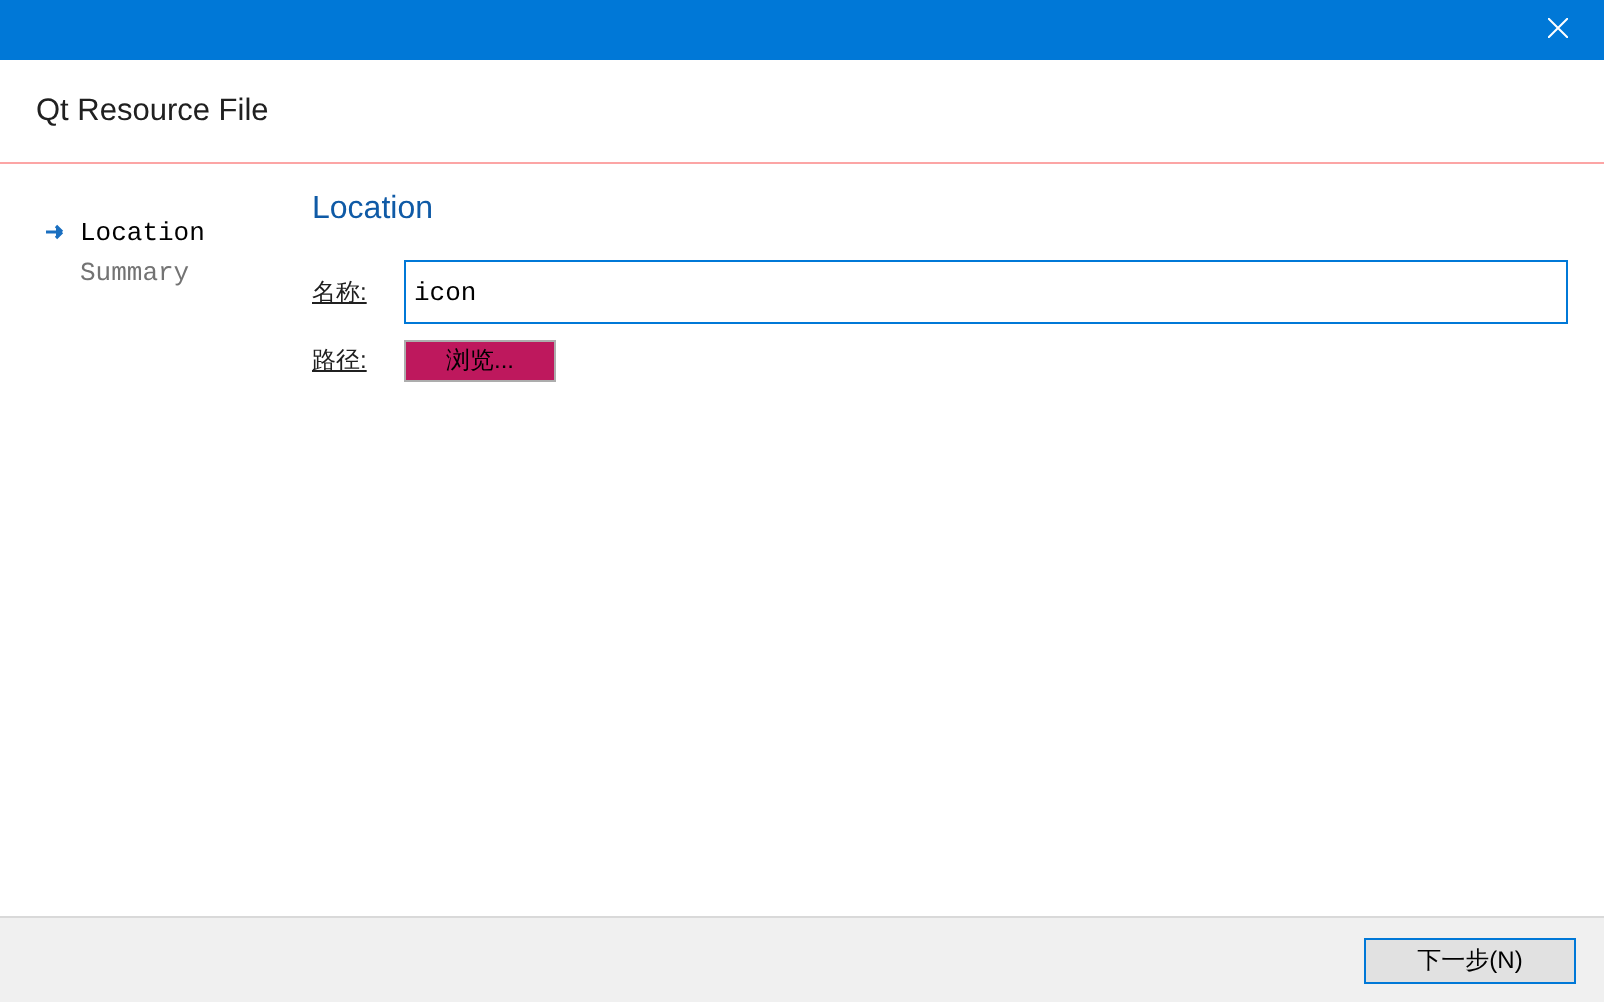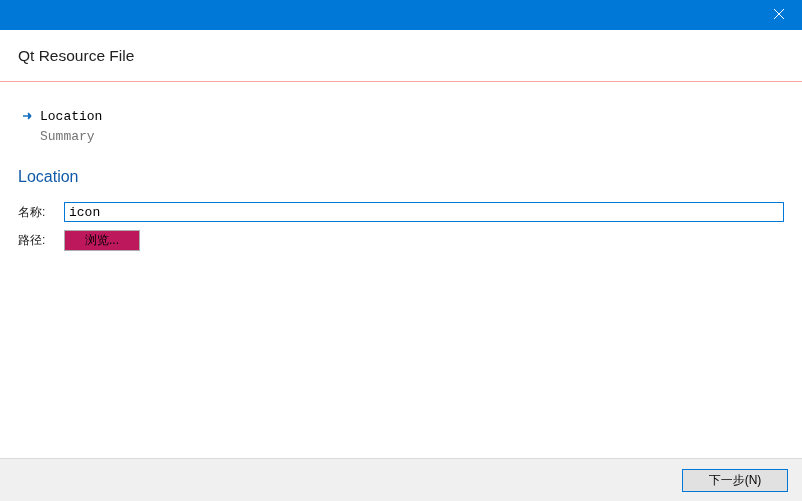--- a/index.html
+++ b/index.html
@@ -34,21 +34,20 @@
     align-items: center;
     padding-left: 18px;
   }
   .header-banner .title-text {
     font-size: 15.5px;
     color: #202020;
   }
   .body {
     display: flex;
     height: calc(501px - 30px - 52px - 43px);
-    flex-direction: column;
   }
   .sidebar {
     width: 138px;
     padding: 24px 8px 8px 22px;
     font-family: "Consolas", "Courier New", monospace;
     font-size: 13px;
     color: #202020;
   }
   .sidebar-item {
     display: flex;
@@ -79,24 +78,25 @@
     align-items: center;
     margin-bottom: 8px;
     gap: 6px;
   }
   .form-row .flabel {
     width: 40px;
     text-align: left;
     color: #202020;
     font-size: 12px;
     white-space: nowrap;
+    text-decoration: underline;
   }
   .form-row input[type="text"] {
     flex: 1;
-    height: 20px;
+    height: 32px;
     border: 1px solid #7a7a7a;
     padding: 1px 4px;
     font-family: "Consolas", "Courier New", monospace;
     font-size: 13px;
     color: #000000;
     background: #ffffff;
     outline: none;
   }
   .form-row input[type="text"].focused {
     border: 1px solid #0078d7;

